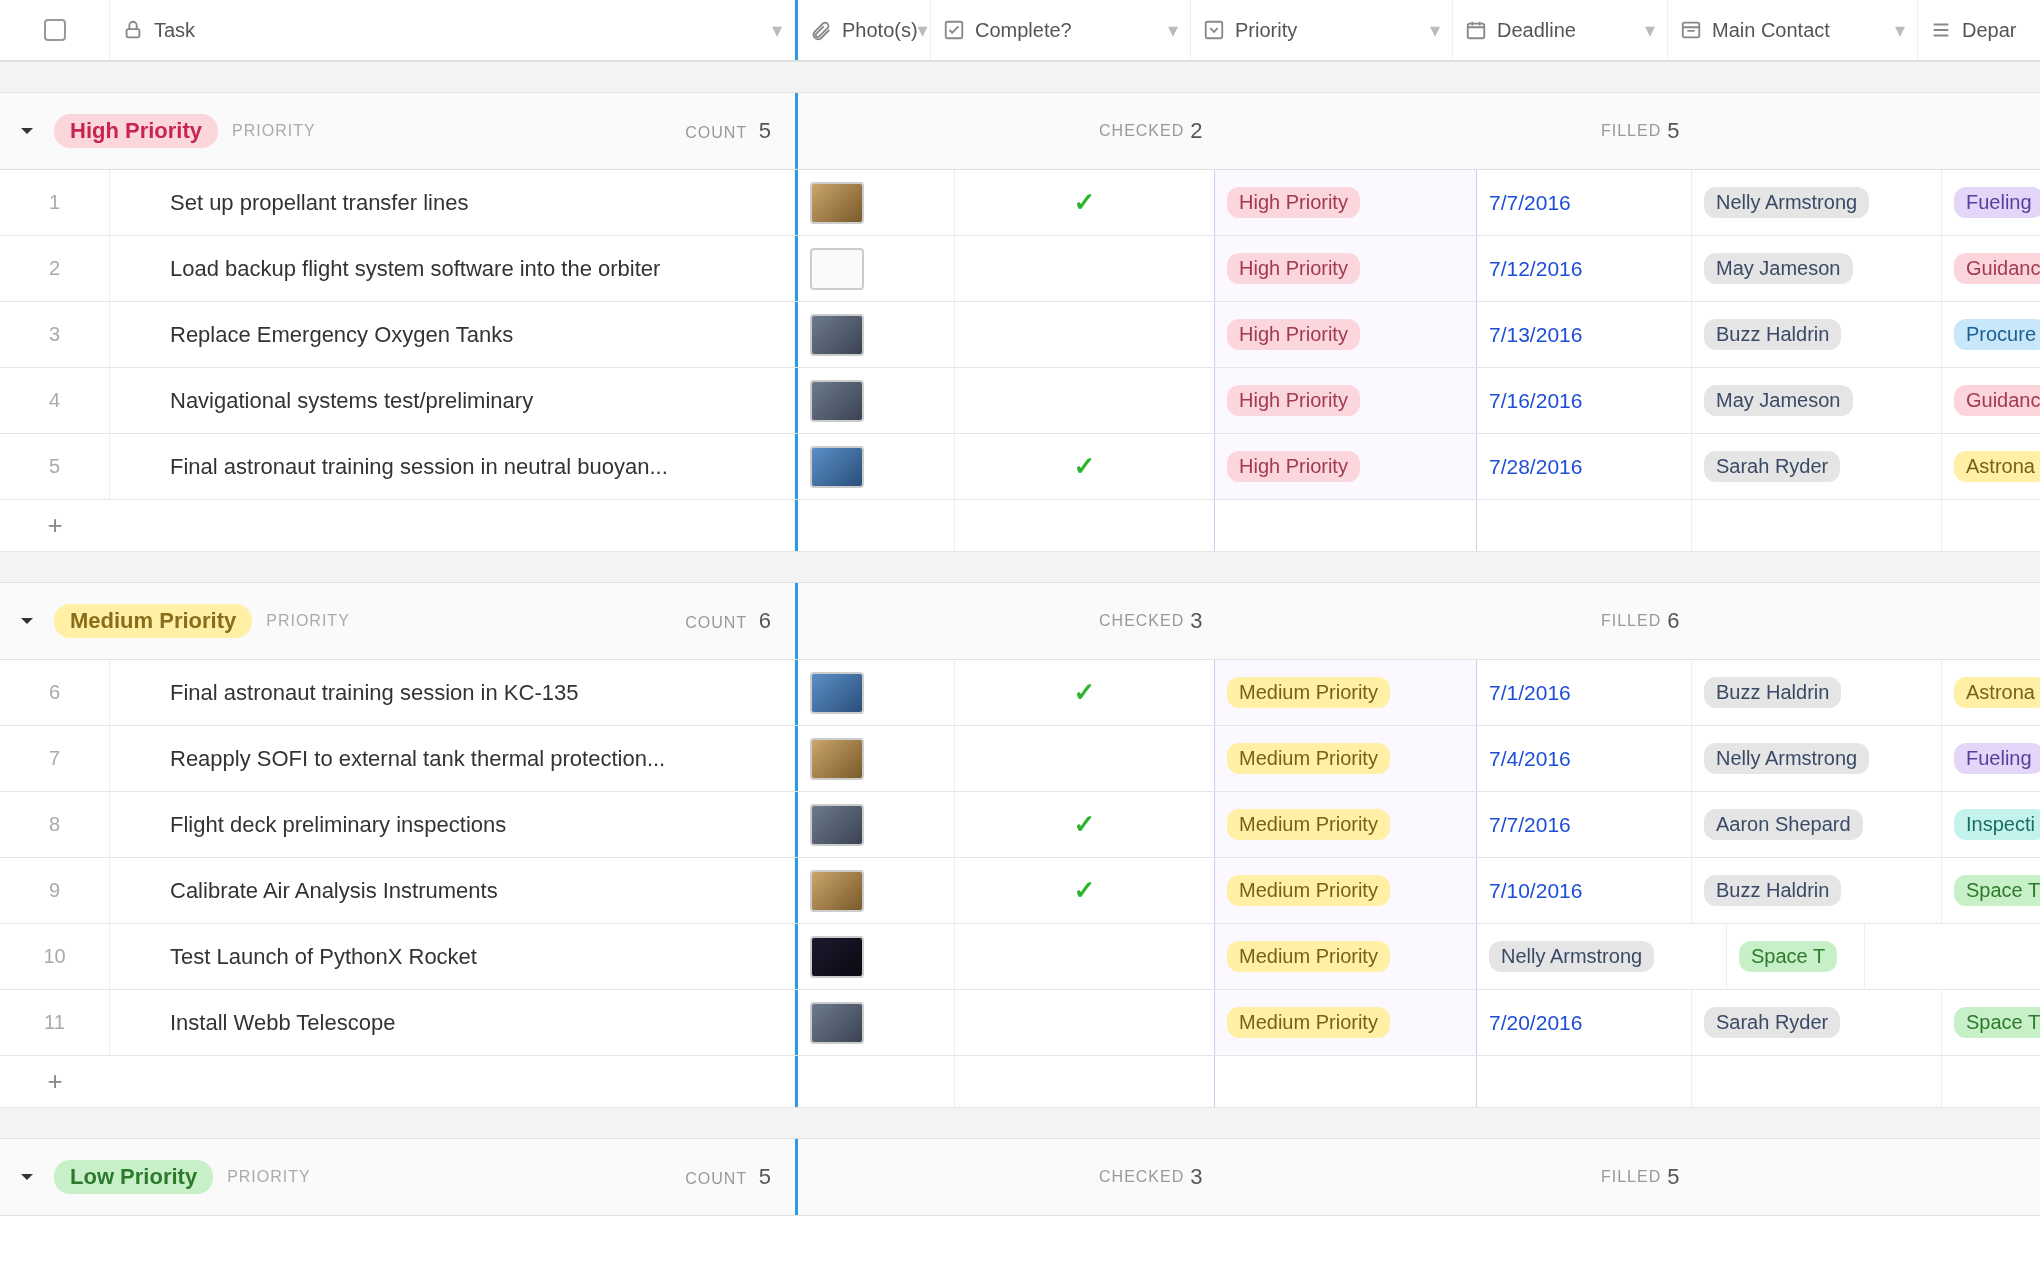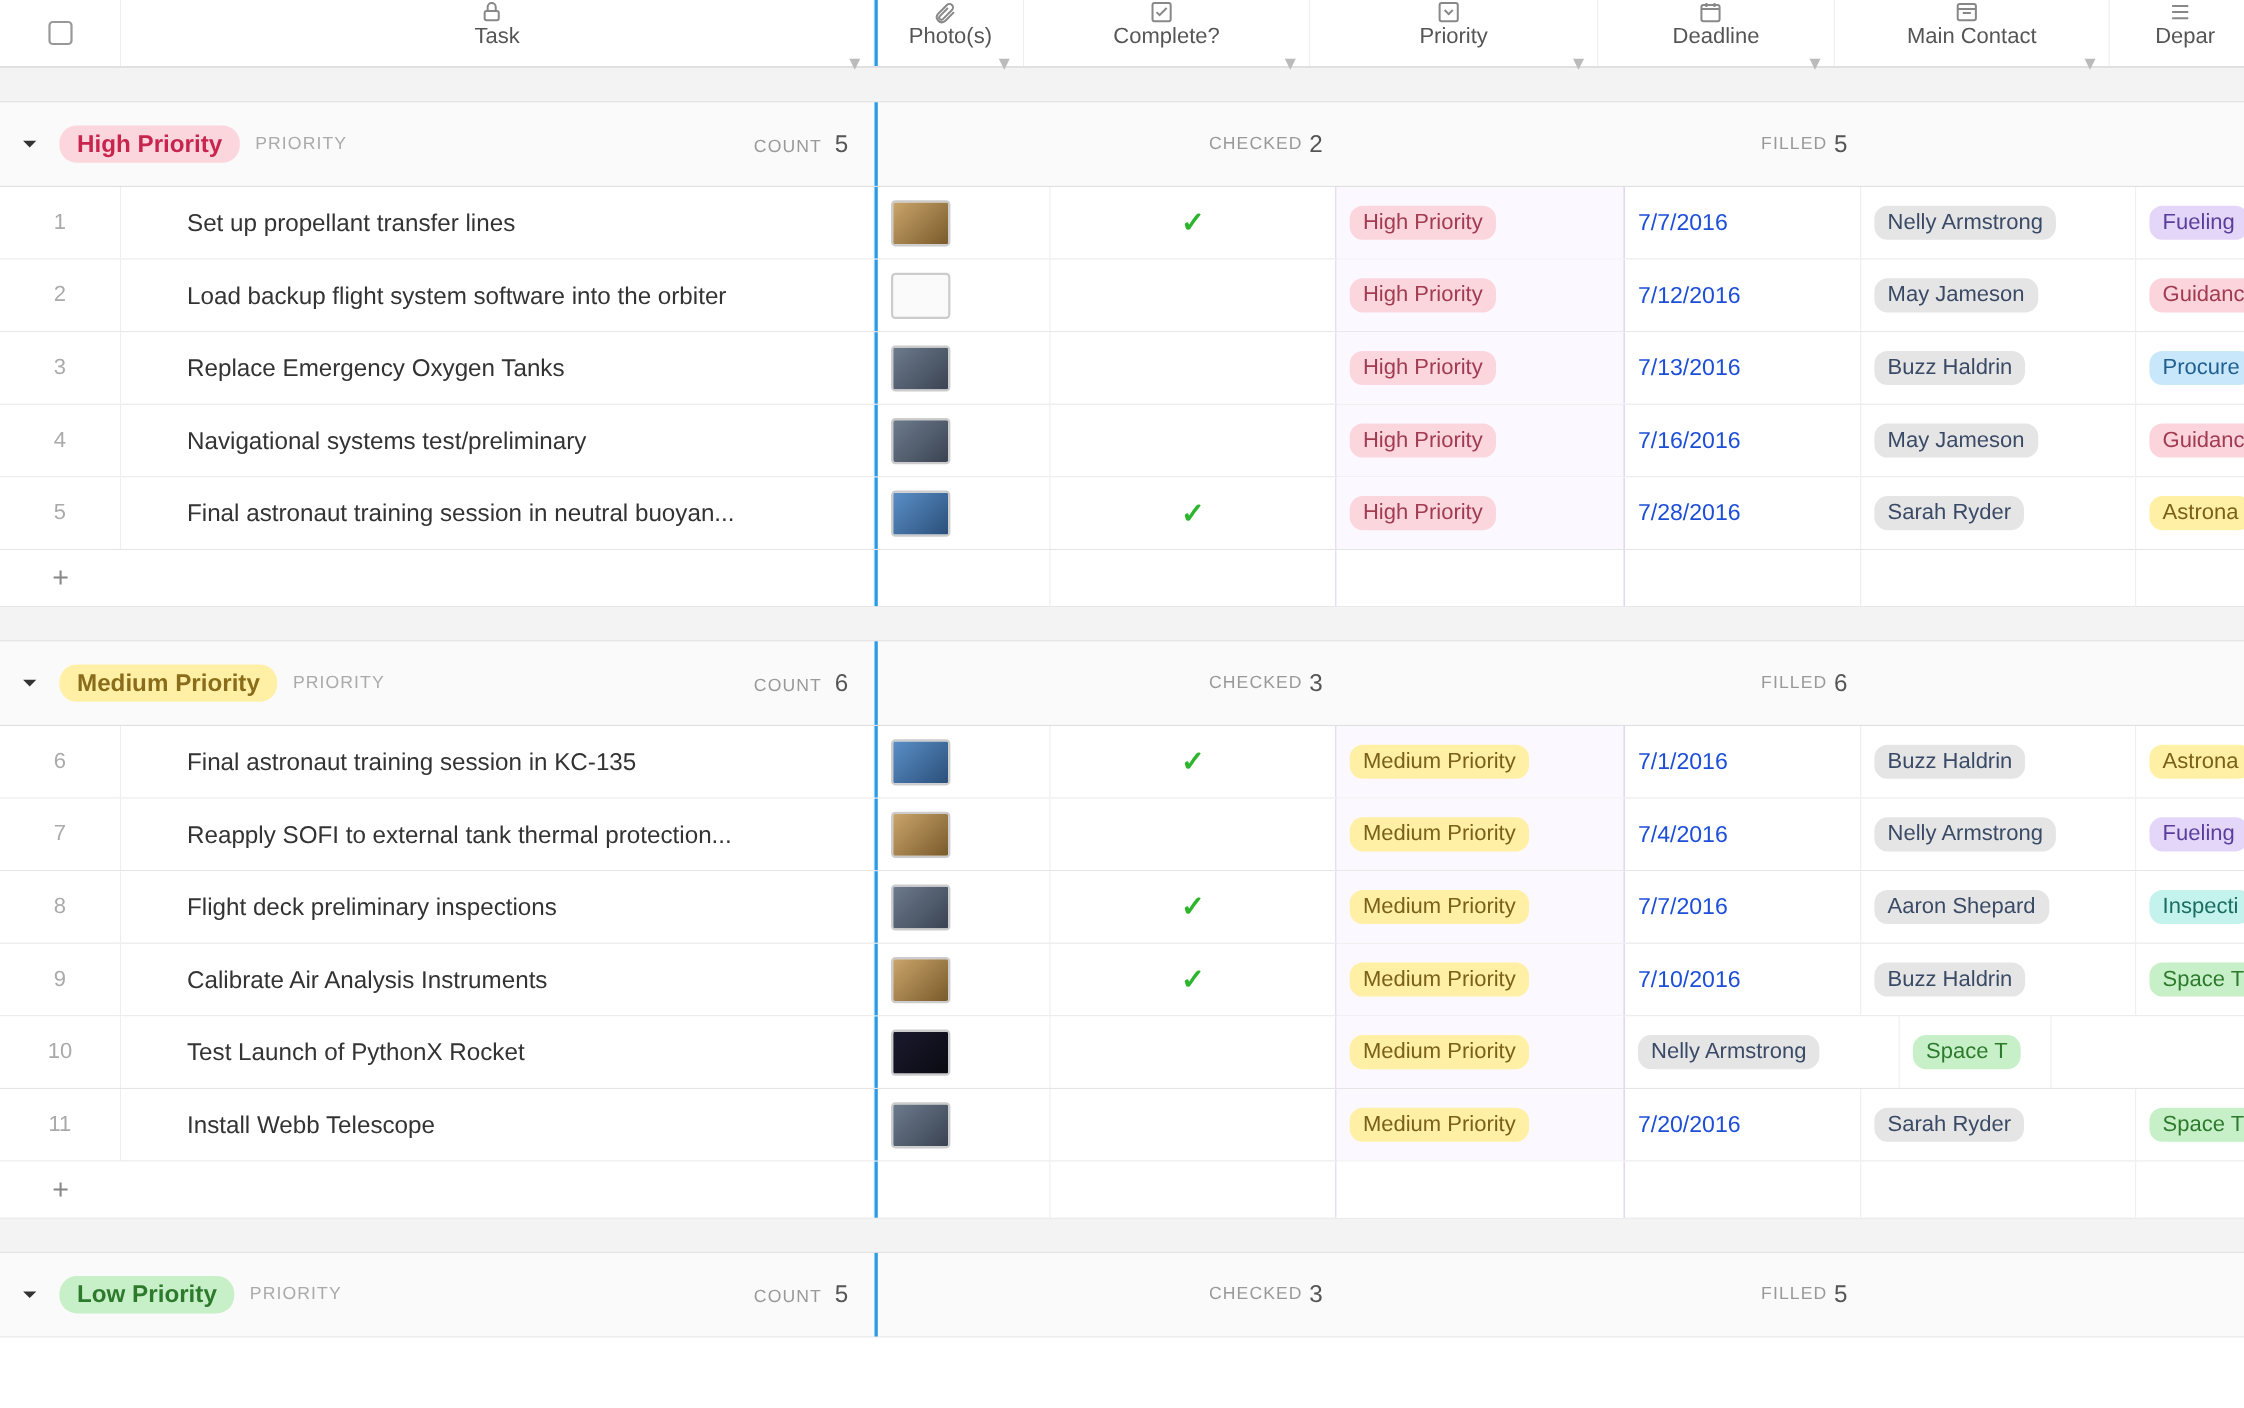--- a/index.html
+++ b/index.html
@@ -26,21 +26,20 @@
   border-bottom: 2px solid #e0e0e0;
 }
 .hcell {
   display: flex;
   align-items: center;
   height: 100%;
   padding: 0 12px;
   border-right: 1px solid #eee;
   color: #555;
   position: relative;
-  flex-direction: column;
 }
 .hcell .dd {
   margin-left: auto;
   color: #bbb;
 }
 .col-checkbox { width: 110px; justify-content: center; }
 .col-task { width: 685px; }
 .col-photo { width: 136px; }
 .col-complete { width: 260px; }
 .col-priority { width: 262px; }

